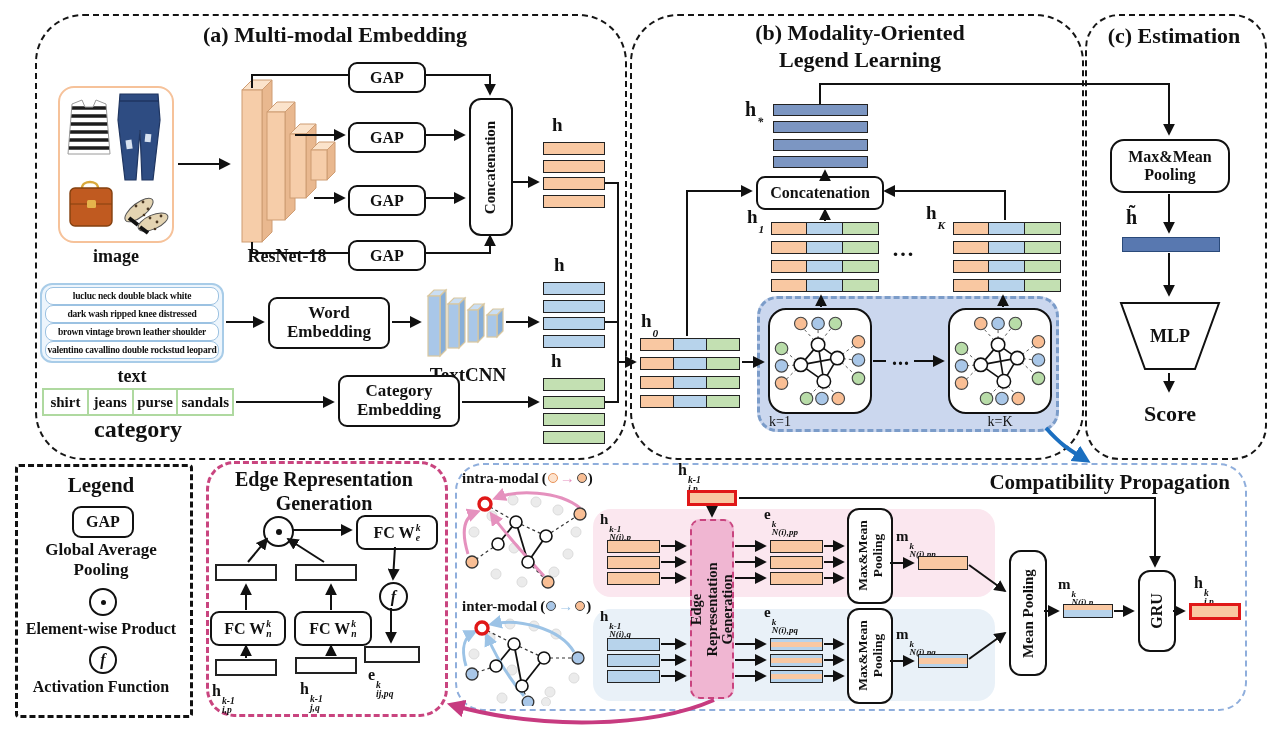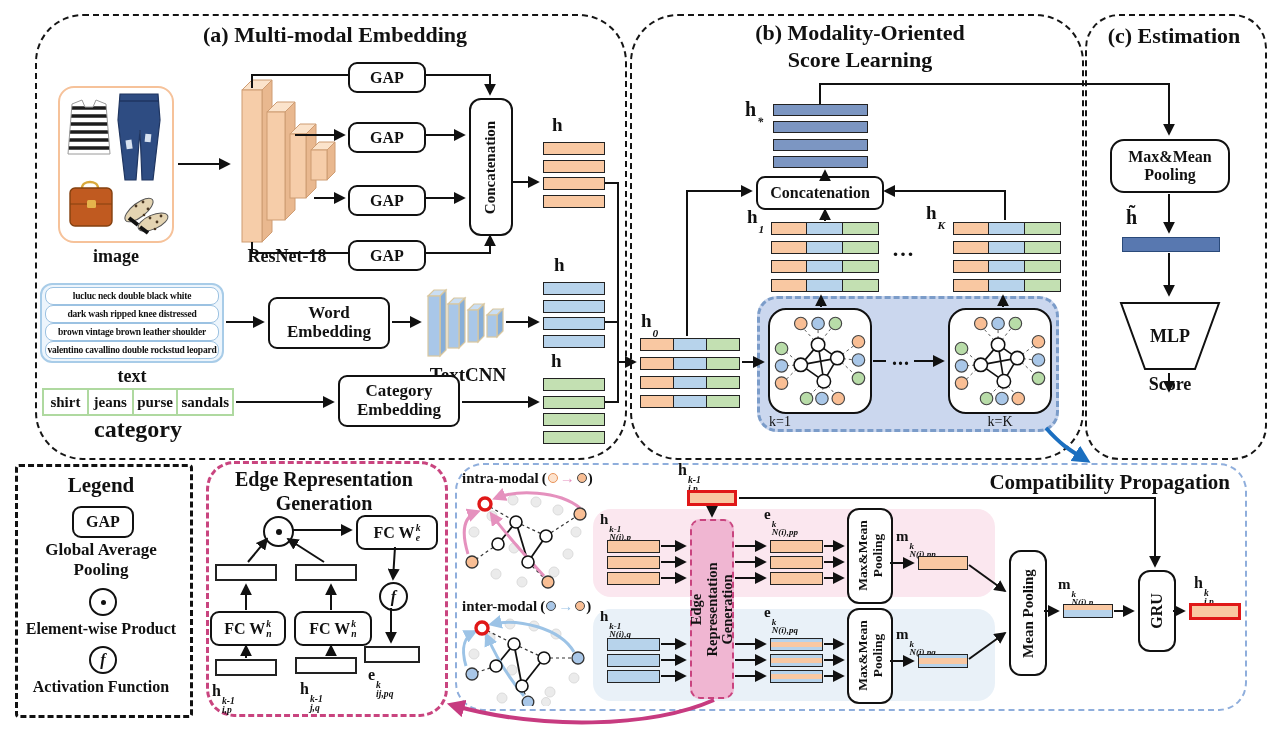--- a/index.html
+++ b/index.html
@@ -191,21 +191,21 @@
     <div class="catcell">shirt</div>
     <div class="catcell">jeans</div>
     <div class="catcell">purse</div>
     <div class="catcell" style="flex:1.25;">sandals</div>
   </div>
   <div class="abs ctr b" style="left:42px;top:418px;width:192px;height:22px;font-size:24px;">category</div>
 
   <div class="abs ctr b wbox" style="left:338px;top:375px;width:122px;height:52px;font-size:17px;line-height:1.1;padding:0 10px;box-sizing:border-box;">Category Embedding</div>
 
   <div class="abs ctr b" style="left:690px;top:20px;width:340px;height:26px;font-size:22px;">(b) Modality-Oriented</div>
-  <div class="abs ctr b" style="left:690px;top:47px;width:340px;height:26px;font-size:22px;">Score Learning</div>
+  <div class="abs ctr b" style="left:690px;top:47px;width:340px;height:26px;font-size:22px;">Legend Learning</div>
 
   <div class="abs mathlabel" style="left:745px;top:98px;font-size:20px;"><span class="mb">h</span><span class="ms">
         <span class="msup">*</span>
         <span class="msub"></span>
       </span></div>
   <div class="abs stack" style="left:773px;top:104px;width:95px;height:64px;">
     <div class="bar" style="height:12px;background:#7C96C2;"></div>
       <div class="bar" style="height:12px;background:#7C96C2;"></div>
     <div class="bar" style="height:12px;background:#7C96C2;"></div>
       <div class="bar" style="height:12px;background:#7C96C2;"></div>
@@ -397,21 +397,21 @@
   <div class="abs ctr b" style="left:1095px;top:22px;width:158px;height:28px;font-size:22px;">(c) Estimation</div>
   <div class="abs ctr b wbox" style="left:1110px;top:139px;width:120px;height:54px;font-size:16px;line-height:1.15;border-radius:14px;padding:0 16px;box-sizing:border-box;">Max&amp;Mean Pooling</div>
   <div class="abs mathlabel" style="left:1126px;top:206px;font-size:20px;"><span class="mb">h̃</span></div>
   <div class="abs" style="left:1122px;top:237px;width:98px;height:15px;background:#5878B0;border:1.4px solid #2A4A7A;box-sizing:border-box;"></div>
   <div class="abs" style="left:1119px;top:300px;width:102px;height:72px;">
     <svg width="102" height="72" viewBox="0 0 102 72">
       <polygon points="2,3 100,3 76,69 26,69" fill="#fff" stroke="#111" stroke-width="2"></polygon>
     </svg>
   </div>
   <div class="abs ctr b" style="left:1119px;top:324px;width:102px;height:24px;font-size:18px;">MLP</div>
-  <div class="abs ctr b" style="left:1119px;top:372px;width:102px;height:24px;font-size:18px;">Score</div>
+  <div class="abs ctr b" style="left:1119px;top:402px;width:102px;height:24px;font-size:22px;">Score</div>
 
   <div class="abs ctr b" style="left:15px;top:472px;width:172px;height:26px;font-size:21px;">Legend</div>
   <div class="abs ctr b wbox" style="left:72px;top:506px;width:58px;height:28px;font-size:16px;">GAP</div>
   <div class="abs ctr b" style="left:26px;top:538px;width:150px;height:44px;font-size:17px;line-height:1.15;">Global Average Pooling</div>
   <div class="abs circ-icon" style="left:89px;top:588px;width:24px;height:24px;">
       <div class="dot"></div>
     </div>
   <div class="abs ctr b" style="left:18px;top:618px;width:166px;height:22px;font-size:16px;">Element-wise Product</div>
   <div class="abs circ-icon" style="left:89px;top:646px;width:24px;height:24px;font-style:italic;font-size:16px;font-weight:bold;">f</div>
   <div class="abs ctr b" style="left:20px;top:676px;width:162px;height:22px;font-size:16px;">Activation Function</div>

